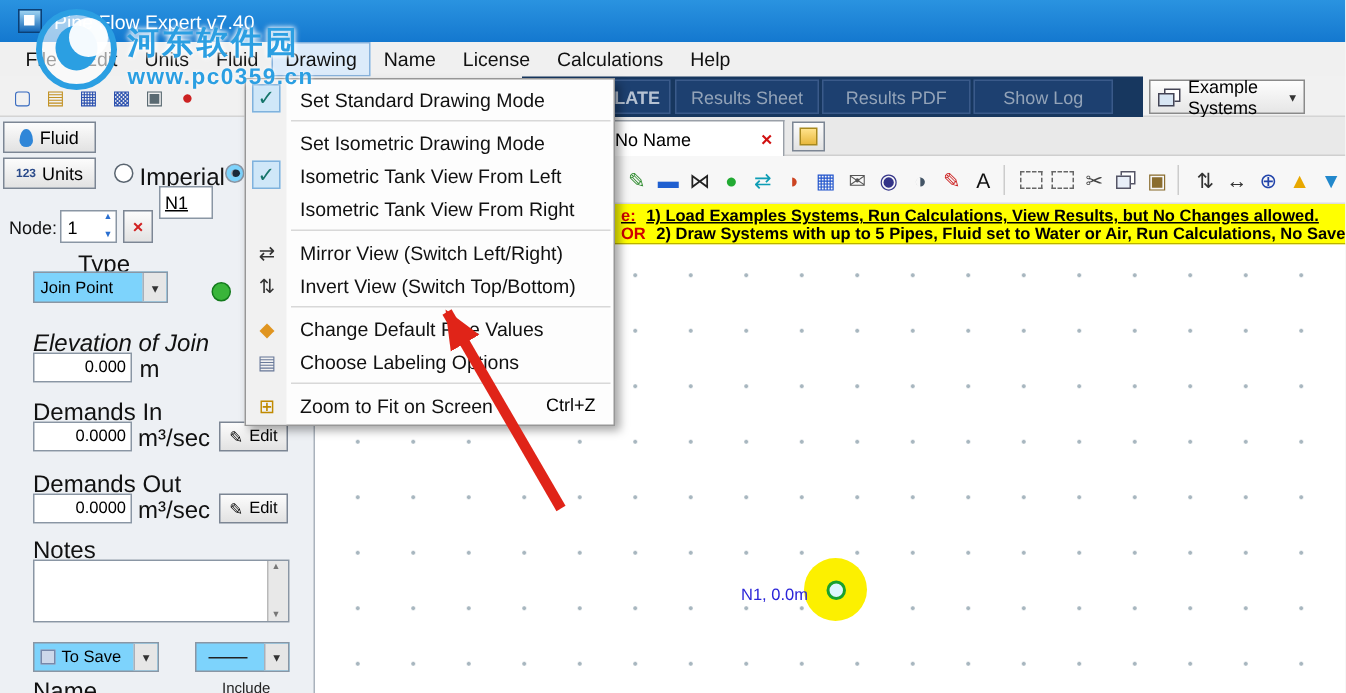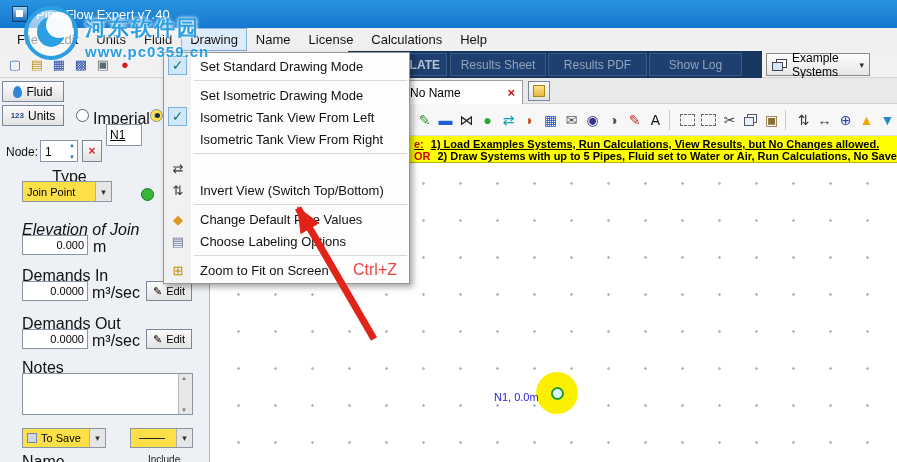--- a/index.html
+++ b/index.html
@@ -50,21 +50,21 @@
   .btn3d{position:absolute;background:linear-gradient(#fcfcfc,#e2e2e2);border:1px solid #7c8694;display:flex;align-items:center;justify-content:center;font-size:12px;box-sizing:border-box;gap:4px;}
   .drop{width:9px;height:12px;background:#2f86d8;border-radius:50% 50% 50% 50%/65% 65% 35% 35%;flex:none;}
   .u123{font-size:8px;font-weight:bold;color:#2a4a8a;}
   .radio{position:absolute;width:13px;height:13px;border:1px solid #5a6570;border-radius:50%;background:#fff;box-sizing:border-box;}
   .radio.sel::after{content:"";position:absolute;left:3px;top:3px;width:5px;height:5px;border-radius:50%;background:#1a2a3a;}
   .spin{position:absolute;left:40px;top:62px;width:38px;height:22px;background:#fff;border:1px solid #8a96a4;box-sizing:border-box;}
   .spin .val{position:absolute;left:4px;top:4px;font-size:12px;}
   .spin::before{content:"▲";position:absolute;right:2px;top:1px;font-size:6px;color:#2a6fd0;}
   .spin::after{content:"▼";position:absolute;right:2px;bottom:1px;font-size:6px;color:#2a6fd0;}
   .xbtn{left:82px;top:62px;width:20px;height:22px;color:#d22222;font-weight:bold;}
-  .sel{position:absolute;background:#fde047;border:1px solid #8a96a4;box-sizing:border-box;display:flex;align-items:center;font-size:11px;padding-left:4px;overflow:hidden;}
+  .sel{position:absolute;background:#7dd3fc;border:1px solid #8a96a4;box-sizing:border-box;display:flex;align-items:center;font-size:11px;padding-left:4px;overflow:hidden;}
   .sel::after{content:"▾";margin-left:auto;align-self:stretch;width:15px;background:#e6e6e6;border-left:1px solid #a8b0ba;display:flex;align-items:center;justify-content:center;color:#333;font-size:9px;flex:none;}
   .gdot{position:absolute;left:141px;top:110px;width:13px;height:13px;border-radius:50%;background:#39b53a;border:1px solid #137a1c;box-sizing:border-box;}
   .notes{position:absolute;left:22px;top:295px;width:171px;height:42px;background:#fff;border:1px solid #8a96a4;box-sizing:border-box;}
   .vsb{position:absolute;right:0;top:0;bottom:0;width:13px;background:#e8e8e8;border-left:1px solid #b9b9b9;}
   .vsb::before{content:"▲";position:absolute;top:1px;left:2px;font-size:6px;color:#777;}
   .vsb::after{content:"▼";position:absolute;bottom:1px;left:2px;font-size:6px;color:#777;}
   .sq{width:8px;height:8px;background:#cdd8ea;border:1px solid #7788aa;margin-right:4px;flex:none;}
   .linesample{width:26px;height:0;border-top:1px solid #222;margin:0 4px;}
   .inc{font-size:10px;color:#222;}
 
@@ -93,21 +93,21 @@
   .node-glow{position:absolute;left:326px;top:209px;width:42px;height:42px;border-radius:50%;background:#fcf000;display:flex;align-items:center;justify-content:center;}
   .node-dot{width:9px;height:9px;border-radius:50%;background:#dff6ff;border:2px solid #19a12e;box-sizing:content-box;}
   .node-lbl{position:absolute;left:284px;top:228px;font-size:11px;color:#2a24d8;white-space:nowrap;}
 
   
   .dmenu{position:absolute;left:163px;top:52px;width:247px;background:#fdfdfd;border:1px solid #979797;box-shadow:3px 3px 6px rgba(0,0,0,.35);z-index:50;padding:2px 0;box-sizing:border-box;}
   .dmenu::before{content:"";position:absolute;left:0;top:0;bottom:0;width:27px;background:#f1f1f1;}
   .mi{position:relative;height:22px;display:flex;align-items:center;padding-left:36px;font-size:13px;color:#111;white-space:nowrap;}
   .mi-check{position:absolute;left:4px;top:1px;width:19px;height:19px;border:1px solid #7fb2dd;background:#cfe7f8;color:#16756a;font-size:14px;line-height:17px;text-align:center;box-sizing:border-box;}
   .mi-icon{position:absolute;left:5px;width:18px;text-align:center;font-size:13px;}
-  .mi-shortcut{margin-left:auto;margin-right:12px;font-size:16px;color:#ef4444;text-align:right;}
+  .mi-shortcut{margin-left:auto;margin-right:12px;font-size:12px;color:#000000;text-align:right;}
   .msep{height:0;border-top:1px solid #d8d8d8;margin:3px 2px 3px 30px;position:relative;}
 
   .arrow-svg{position:absolute;left:0;top:0;z-index:60;pointer-events:none;}
 </style>
 </head>
 <body>
 
 <div class="app">
 
   <div class="titlebar">
@@ -337,20 +337,21 @@
     <div class="mi">
       <span class="mi-check">✓</span>
       <span>Isometric Tank View From Left</span>
     </div>
     <div class="mi">
       <span>Isometric Tank View From Right</span>
     </div>
     <div class="msep"></div>
     <div class="mi">
       <span class="mi-icon" style="color:#333;">⇄</span>
+      <span>Mirror View (Switch Left/Right)</span>
     </div>
     <div class="mi">
       <span class="mi-icon" style="color:#333;">⇅</span>
       <span>Invert View (Switch Top/Bottom)</span>
     </div>
     <div class="msep"></div>
     <div class="mi">
       <span class="mi-icon" style="color:#e09520;">◆</span>
       <span>Change Default Pipe Values</span>
     </div>

